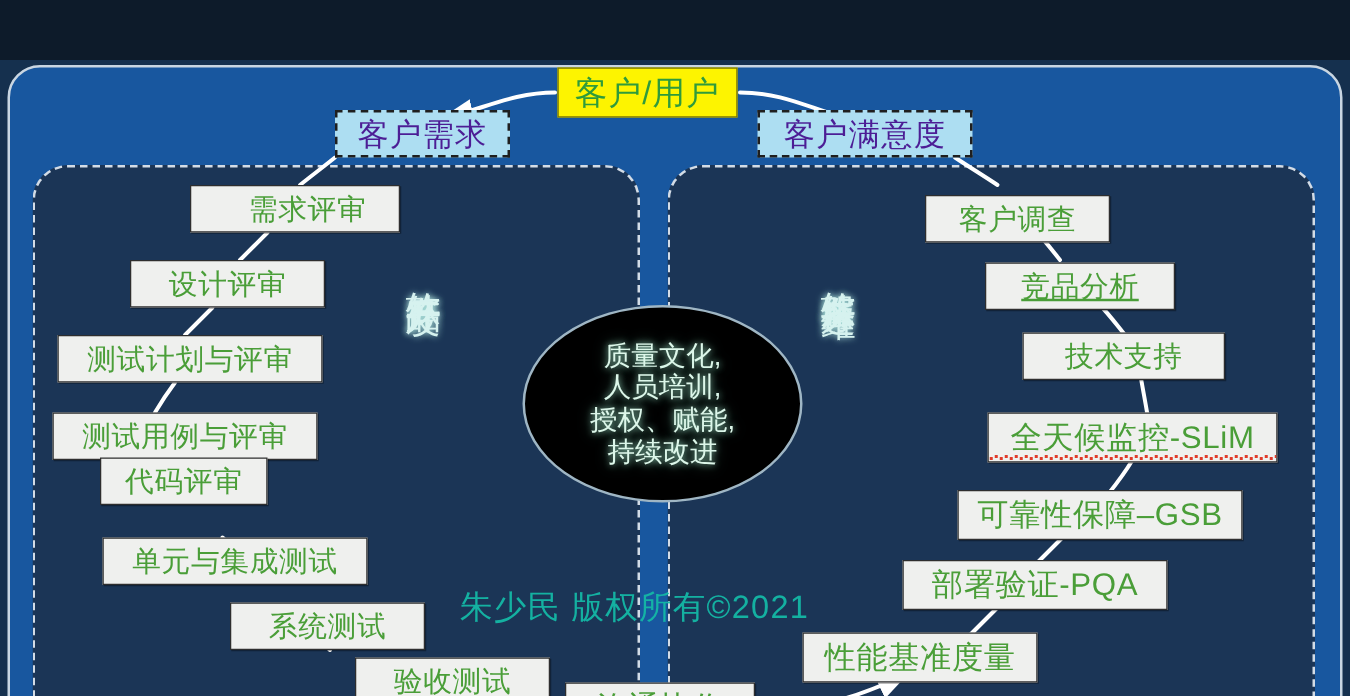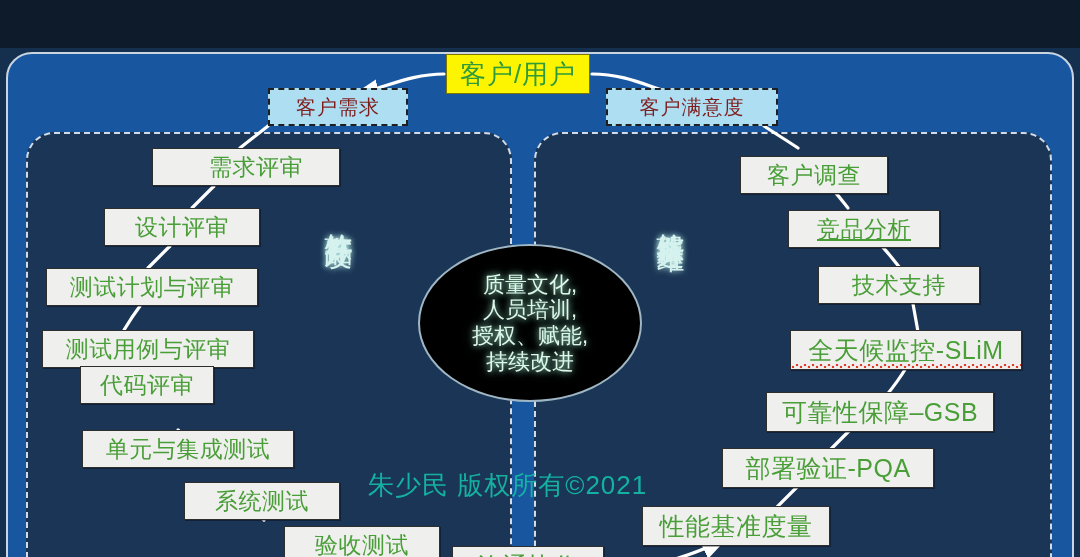--- a/index.html
+++ b/index.html
@@ -49,22 +49,22 @@
     letter-spacing:0.5px;
     box-shadow:1px 1px 0 rgba(0,0,0,.35);
   }
   .node.big{ font-size:25px; }
 
   
   .tab{
     position:absolute;
     background:#addef2;
     border:2px dashed #1f1f1f;
-    color:#7f1d1d;
-    font-size:20px;
+    color:#4c1d95;
+    font-size:25px;
     display:flex; align-items:center; justify-content:center;
     white-space:nowrap;
     padding:0 22px;
     letter-spacing:1px;
   }
   
   #box-customer{
     position:absolute;
     left:446px; top:6px; width:144px; height:40px;
     background:#fdf400;
@@ -176,21 +176,21 @@
   <div id="core">
     <span>质量文化,</span>
     <span>人员培训,</span>
     <span>授权、赋能,</span>
     <span>持续改进</span>
   </div>
 
   <div class="vlabel" id="vlabel-left">软件产品开发</div>
   <div class="vlabel" id="vlabel-right">软件服务运维</div>
 
-  <div class="node" style="left:152px; top:100px; width:188px; height:38px;padding-left:29px;">需求评审</div>
+  <div class="node" style="left:152px; top:100px; width:168px; height:38px;padding-left:29px;">需求评审</div>
   <div class="node" style="left:104px; top:160px; width:156px; height:38px;">设计评审</div>
   <div class="node" style="left:46px; top:220px; width:212px; height:38px;">测试计划与评审</div>
   <div class="node" style="left:42px; top:282px; width:212px; height:38px;">测试用例与评审</div>
   <div class="node" style="left:80px; top:318px; width:134px; height:38px;">代码评审</div>
   <div class="node" style="left:82px; top:382px; width:212px; height:38px;">单元与集成测试</div>
   <div class="node" style="left:184px; top:434px; width:156px; height:38px;">系统测试</div>
   <div class="node" style="left:284px; top:478px; width:156px; height:38px;">验收测试</div>
 
   <div class="node" style="left:740px; top:108px; width:148px; height:38px;">客户调查</div>
   <div class="node" style="left:788px; top:162px; width:152px; height:38px;text-decoration:underline;">竞品分析</div>

